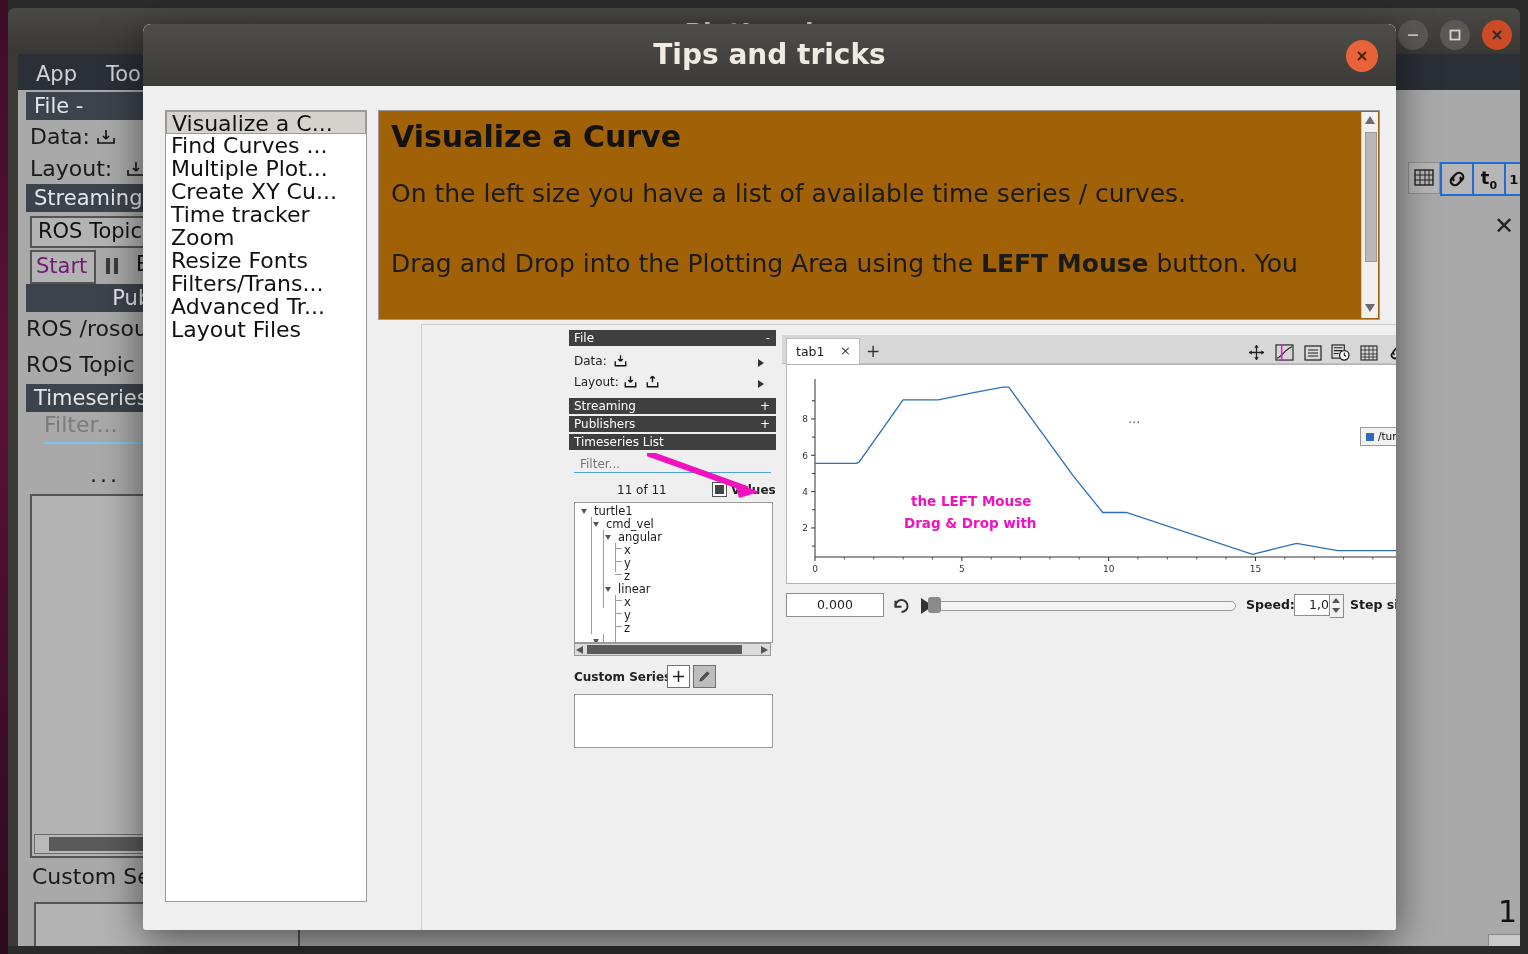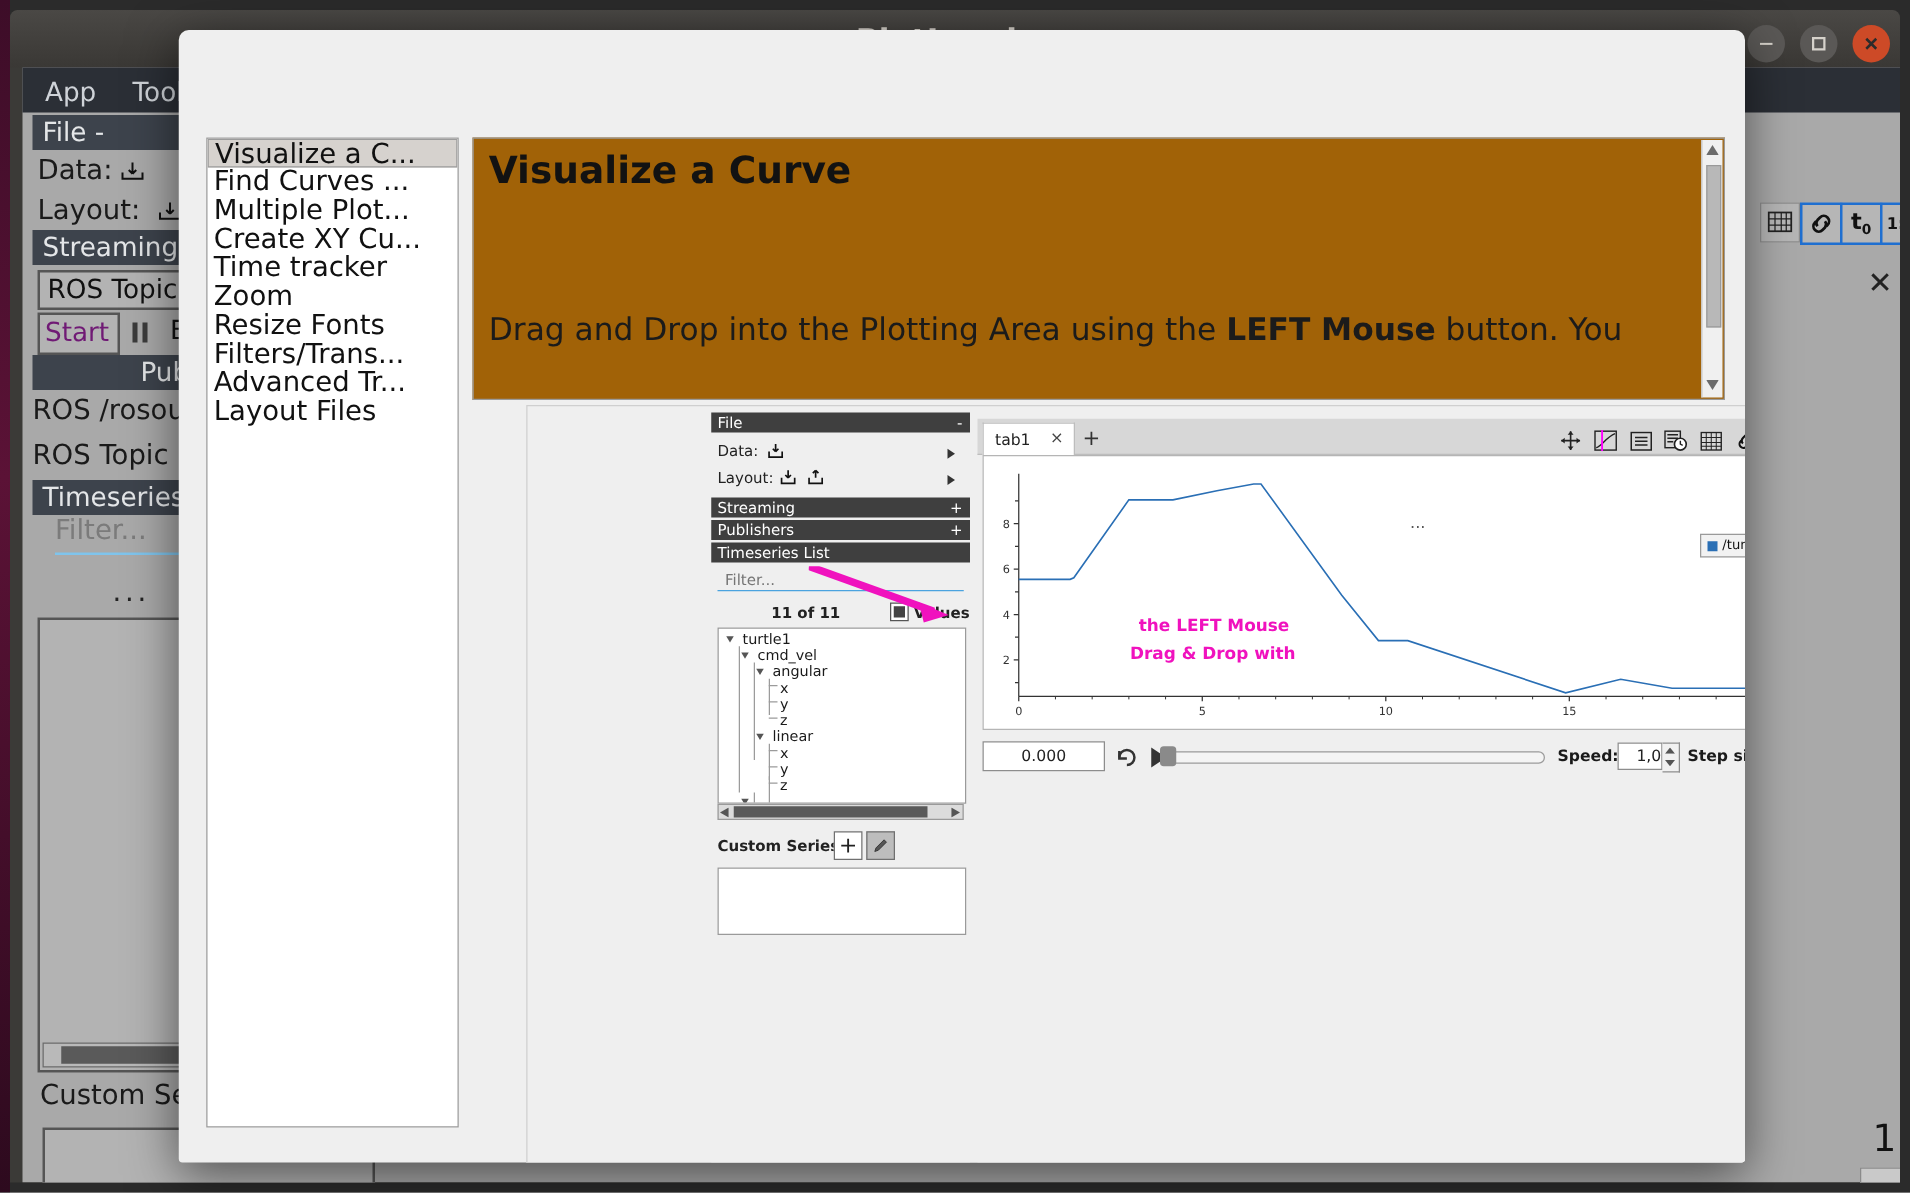--- a/index.html
+++ b/index.html
@@ -70,21 +70,21 @@
   #sl{position:absolute;left:147px;top:5px;width:207px;height:600px;background:#efefef;}
   .s-hdr{position:absolute;left:0;width:207px;height:16px;background:#3f3f3f;color:#fff;
     font-size:12px;line-height:16px;padding-left:5px;box-sizing:border-box;}
   .s-hdr span.pm{position:absolute;right:6px;top:0;}
   .s-lbl{position:absolute;font-size:12px;color:#222;}
   .s-arrow{position:absolute;width:0;height:0;border-left:6px solid #333;
     border-top:4px solid transparent;border-bottom:4px solid transparent;}
   #s-filter{position:absolute;left:5px;top:125px;width:197px;height:18px;
     border:none;border-bottom:1px solid #4aa3df;background:#efefef;
     font-size:12px;color:#9b9b9b;font-family:inherit;padding-left:6px;box-sizing:border-box;}
-  #s-count{position:absolute;left:48px;top:153px;font-size:12px;color:#222;font-weight:bold;}
+  #s-count{position:absolute;left:48px;top:153px;font-size:12px;color:#222;font-weight:normal;}
   #s-valbox{position:absolute;left:143px;top:152px;width:13px;height:13px;background:#fff;border:1px solid #555;}
   #s-valbox i{position:absolute;left:2px;top:2px;right:2px;bottom:2px;background:#444;}
   #s-valtxt{position:absolute;left:162px;top:153px;font-size:12px;color:#222;font-weight:bold;}
   #s-tree{position:absolute;left:5px;top:172px;width:197px;height:139px;background:#fff;
     border:1px solid #9a9a9a;overflow:hidden;}
   .t-row{position:absolute;height:13px;font-size:11.5px;color:#1a1a1a;white-space:nowrap;}
   .t-tri{position:absolute;width:0;height:0;border-top:5px solid #555;
     border-left:3.5px solid transparent;border-right:3.5px solid transparent;}
   .t-vline{position:absolute;width:1px;background:#9b9b9b;}
   .t-hline{position:absolute;height:1px;background:#9b9b9b;}
@@ -220,36 +220,45 @@
       </div>
       <div style="position:absolute;left:1476px;top:158px;font-size:24px;color:#222;">✕</div>
       <div style="position:absolute;left:1480px;top:840px;font-size:30px;color:#111;">1</div>
       <div style="position:absolute;left:1470px;top:880px;width:32px;height:56px;background:#c9c9c9;border:1px solid #8a8a8a;"></div>
     </div>
   </div>
 
   <div id="purple-strip"></div>
 
   <div id="dialog">
+    <div id="dlg-titlebar">
+      <div id="dlg-title">Tips and tricks</div>
+      <div id="dlg-close">
+        <svg width="18" height="18" viewBox="0 0 18 18">
+          <path d="M5 5 L13 13 M13 5 L5 13" stroke="#4a2112" stroke-width="2" fill="none"></path>
+        </svg>
+      </div>
+    </div>
 
     <div id="tips-list">
       <div class="tip-row sel">Visualize a C...</div>
       <div class="tip-row">Find Curves ...</div>
       <div class="tip-row">Multiple Plot...</div>
       <div class="tip-row">Create XY Cu...</div>
       <div class="tip-row">Time tracker</div>
       <div class="tip-row">Zoom</div>
       <div class="tip-row">Resize Fonts</div>
       <div class="tip-row">Filters/Trans...</div>
       <div class="tip-row">Advanced Tr...</div>
       <div class="tip-row">Layout Files</div>
     </div>
 
     <div id="tips-article">
       <div id="art-h">Visualize a Curve</div>
+      <div class="art-p" id="art-p1">On the left size you have a list of available time series / curves.</div>
       <div class="art-p" id="art-p2"><span>Drag and Drop into the Plotting Area using the </span><b>LEFT Mouse</b><span> button. You</span></div>
       <div id="art-scroll">
         <svg style="position:absolute;left:3px;top:4px;" width="10" height="8" viewBox="0 0 10 8">
             <path d="M5 0 L10 8 L0 8 Z" fill="#6b6b6b"></path>
           </svg>
         <div id="art-thumb"></div>
         <svg style="position:absolute;left:3px;top:192px;" width="10" height="8" viewBox="0 0 10 8">
             <path d="M5 8 L10 0 L0 0 Z" fill="#6b6b6b"></path>
           </svg>
       </div>

